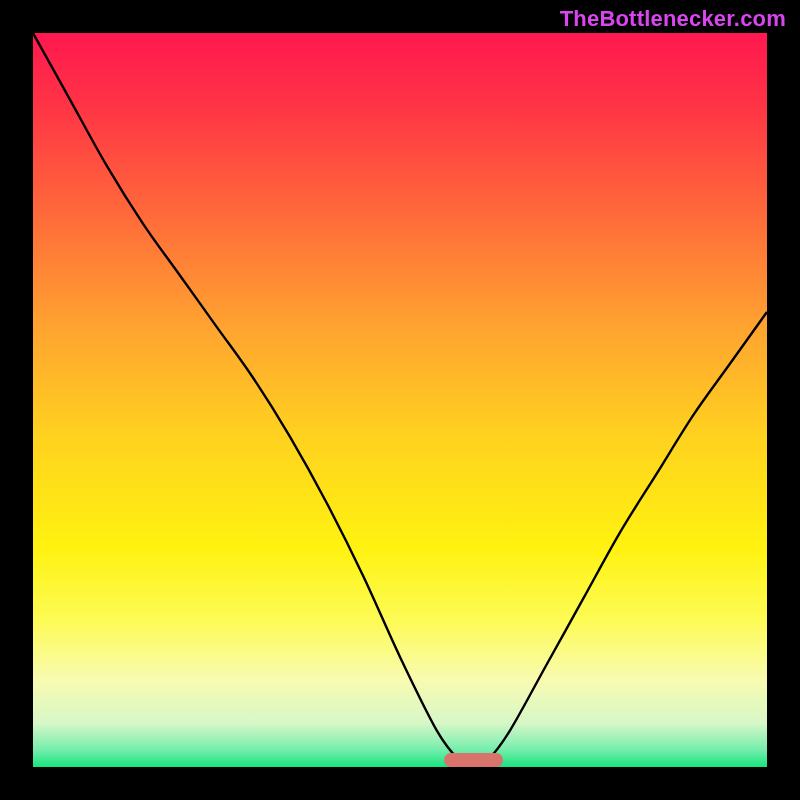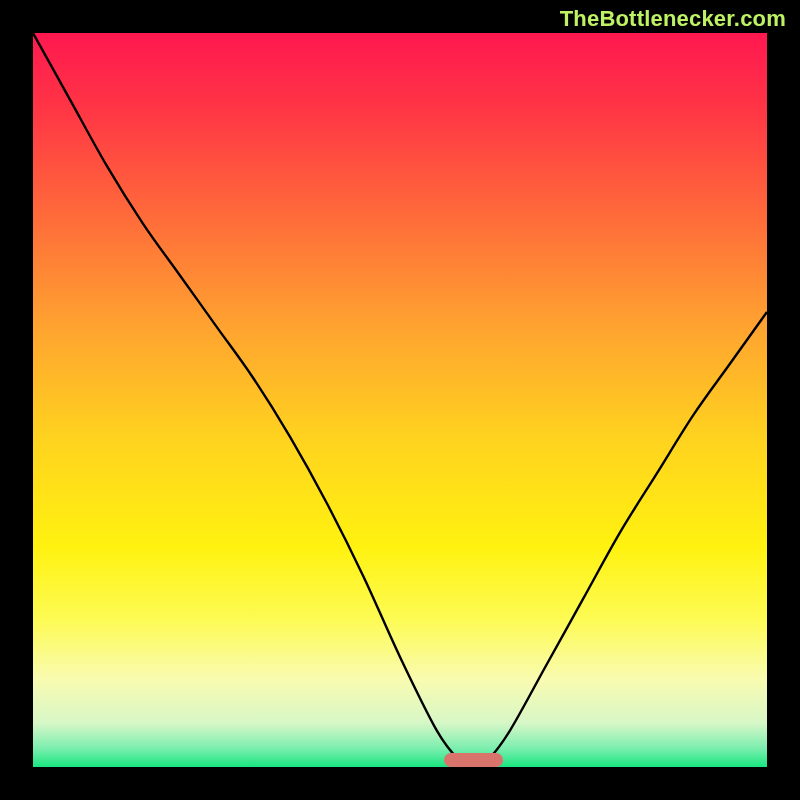--- a/index.html
+++ b/index.html
@@ -45,21 +45,21 @@
     background: #d9746c;
     border-radius: 7px;
   }
   .watermark {
     position: absolute;
     top: 6px;
     right: 14px;
     font-family: Arial, Helvetica, sans-serif;
     font-size: 22px;
     font-weight: 600;
-    color: #bef264;
+    color: #d946ef;
     letter-spacing: 0.2px;
     user-select: none;
   }
 </style>
 </head>
 <body>
 
 <div class="frame">
   <div class="watermark">TheBottlenecker.com</div>
   <div class="plot-area">

